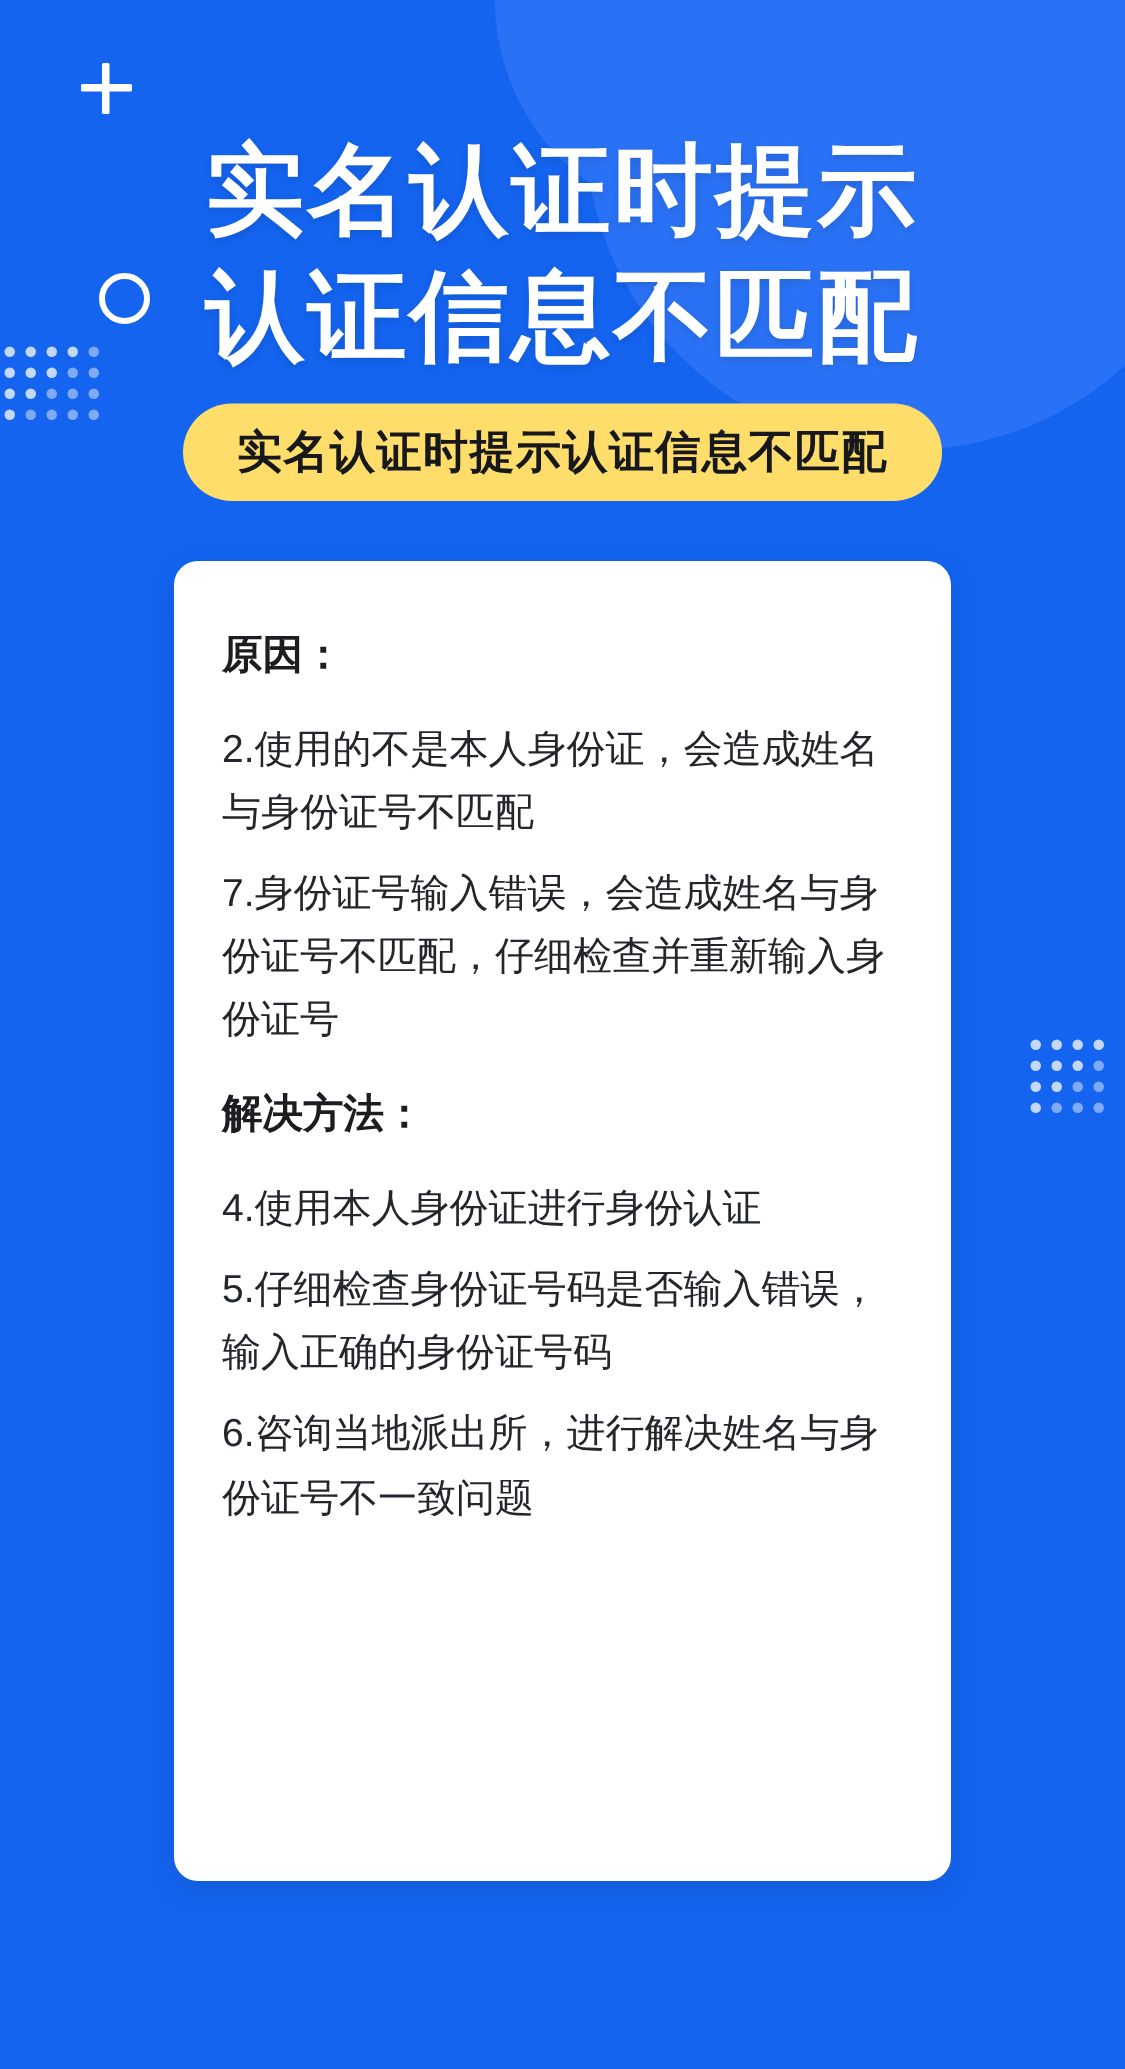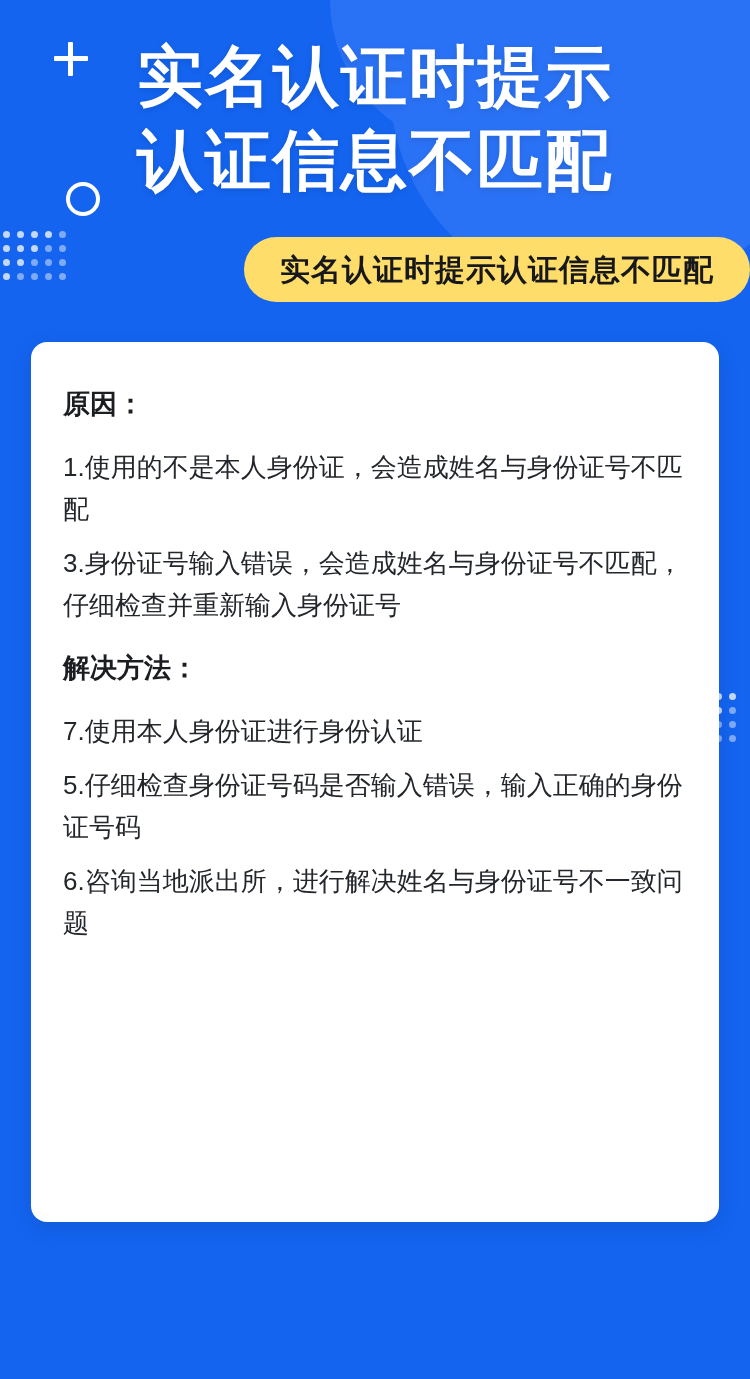--- a/index.html
+++ b/index.html
@@ -94,55 +94,55 @@
     height: 7px;
     border-radius: 50%;
     background: rgba(255,255,255,0.75);
     margin: 3px;
   }
   .dot.dim { background: rgba(255,255,255,0.45); }
 
   
   .header {
     position: relative;
-    padding-top: 34px;
+    padding-top: 84px;
     text-align: center;
     z-index: 3;
   }
   .title-line {
     color: #ffffff;
     font-size: 66px;
     font-weight: bold;
     line-height: 1.28;
     letter-spacing: 2px;
     text-shadow: 0 2px 6px rgba(0,0,0,0.12);
   }
   .subtitle-wrap {
-    margin-top: 34px;
+    margin-top: 16px;
     display: flex;
-    justify-content: flex-end;
+    justify-content: center;
   }
   .subtitle {
     background: #ffdd6b;
     color: #16181c;
     font-size: 30px;
     font-weight: bold;
     border-radius: 40px;
     padding: 16px 36px;
     line-height: 1.1;
     letter-spacing: 1px;
     white-space: nowrap;
   }
 
   
   .card {
     position: relative;
     z-index: 3;
     margin: 40px auto 0 auto;
-    width: 688px;
+    width: 518px;
     height: 880px;
     background: #ffffff;
     border-radius: 16px;
     box-sizing: border-box;
     padding: 44px 32px 30px 32px;
     box-shadow: 0 6px 22px rgba(0,0,0,0.10);
   }
   .section-heading {
     font-size: 27px;
     font-weight: bold;
@@ -214,20 +214,20 @@
 <div class="header">
   <div class="title-line">实名认证时提示</div>
   <div class="title-line">认证信息不匹配</div>
   <div class="subtitle-wrap">
     <div class="subtitle">实名认证时提示认证信息不匹配</div>
   </div>
 </div>
 
 <div class="card">
   <div class="section-heading">原因：</div>
-  <div class="item">1.使用的不是本人身份证，会造成姓名与身份证号不匹配</div>
-  <div class="item">3.身份证号输入错误，会造成姓名与身份证号不匹配，仔细检查并重新输入身份证号</div>
+  <div class="item">2.使用的不是本人身份证，会造成姓名与身份证号不匹配</div>
+  <div class="item">7.身份证号输入错误，会造成姓名与身份证号不匹配，仔细检查并重新输入身份证号</div>
 
   <div class="section-heading second">解决方法：</div>
-  <div class="item">7.使用本人身份证进行身份认证</div>
+  <div class="item">4.使用本人身份证进行身份认证</div>
   <div class="item">5.仔细检查身份证号码是否输入错误，输入正确的身份证号码</div>
   <div class="item">6.咨询当地派出所，进行解决姓名与身份证号不一致问题</div>
 </div>
 
 </body></html>

